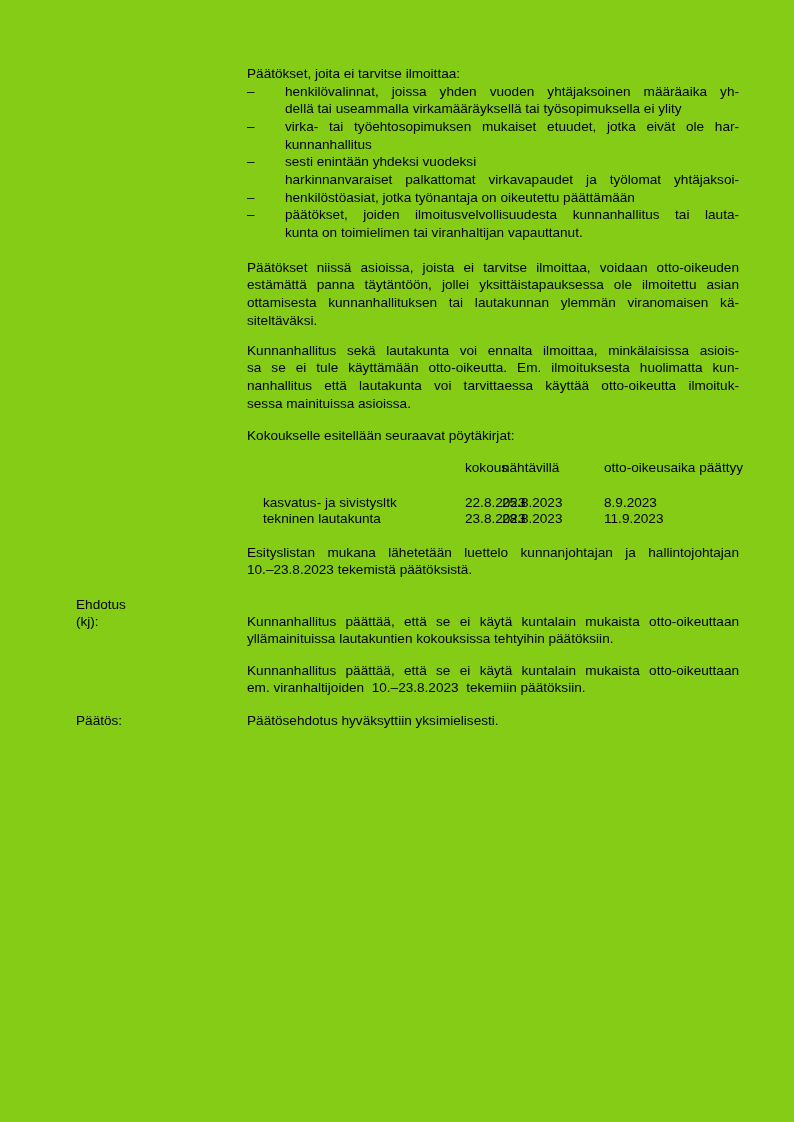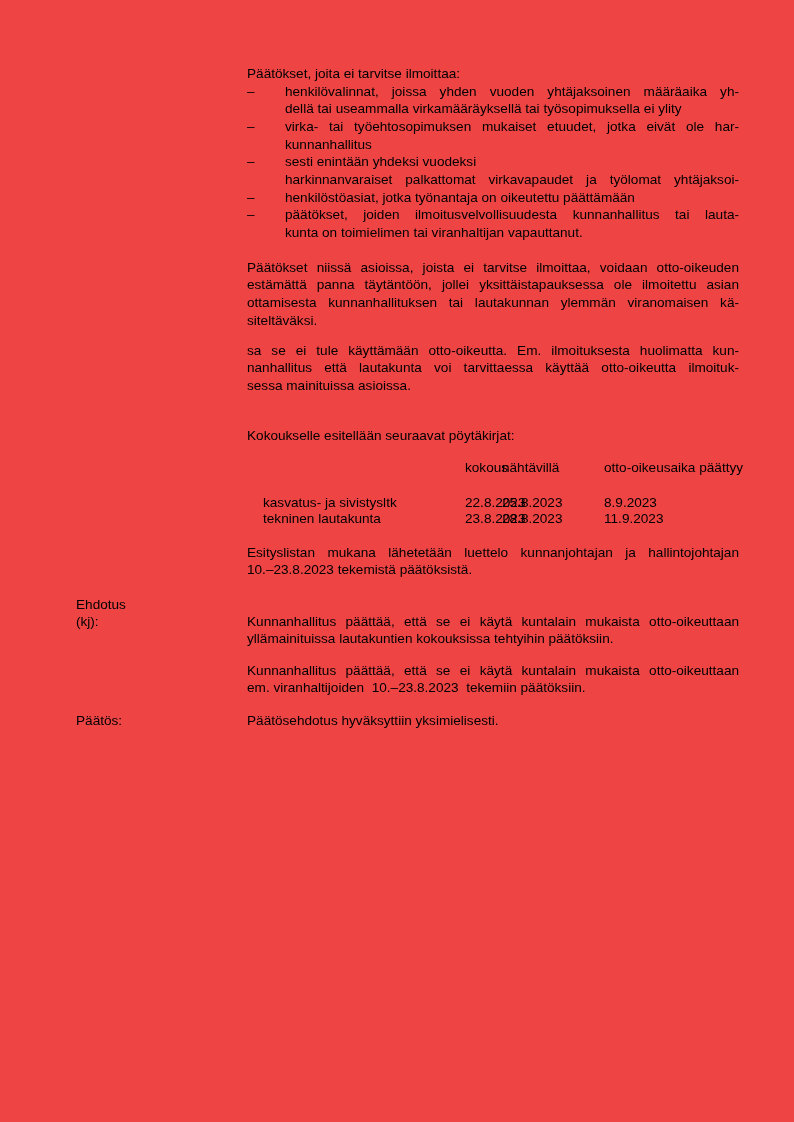--- a/index.html
+++ b/index.html
@@ -4,21 +4,21 @@
 <style>
   html, body {
     margin: 0;
     padding: 0;
     background: #ffffff;
   }
   .page {
     position: relative;
     width: 794px;
     height: 1122px;
-    background: #ef4444;
+    background: #84cc16;
     color: #000000;
     font-family: "Liberation Sans", "DejaVu Sans", sans-serif;
     font-size: 13.6px;
     line-height: 17.7px;
     overflow: hidden;
   }
   .block {
     position: absolute;
   }
   .col {
@@ -117,20 +117,21 @@
   </div>
 
   <div class="block col" style="top:258.5px">
     <div class="line jl">Päätökset niissä asioissa, joista ei tarvitse ilmoittaa, voidaan otto-oikeuden</div>
     <div class="line jl">estämättä panna täytäntöön, jollei yksittäistapauksessa ole ilmoitettu asian</div>
     <div class="line jl">ottamisesta kunnanhallituksen tai lautakunnan ylemmän viranomaisen kä-</div>
     <div class="line">siteltäväksi.</div>
   </div>
 
   <div class="block col" style="top:341.5px">
+    <div class="line jl">Kunnanhallitus sekä lautakunta voi ennalta ilmoittaa, minkälaisissa asiois-</div>
     <div class="line jl">sa se ei tule käyttämään otto-oikeutta. Em. ilmoituksesta huolimatta kun-</div>
     <div class="line jl">nanhallitus että lautakunta voi tarvittaessa käyttää otto-oikeutta ilmoituk-</div>
     <div class="line">sessa mainituissa asioissa.</div>
   </div>
 
   <div class="block col" style="top:426.5px">
     <div class="line">Kokoukselle esitellään seuraavat pöytäkirjat:</div>
   </div>
 
   <div class="block col" style="top:458.5px; height:72px">

